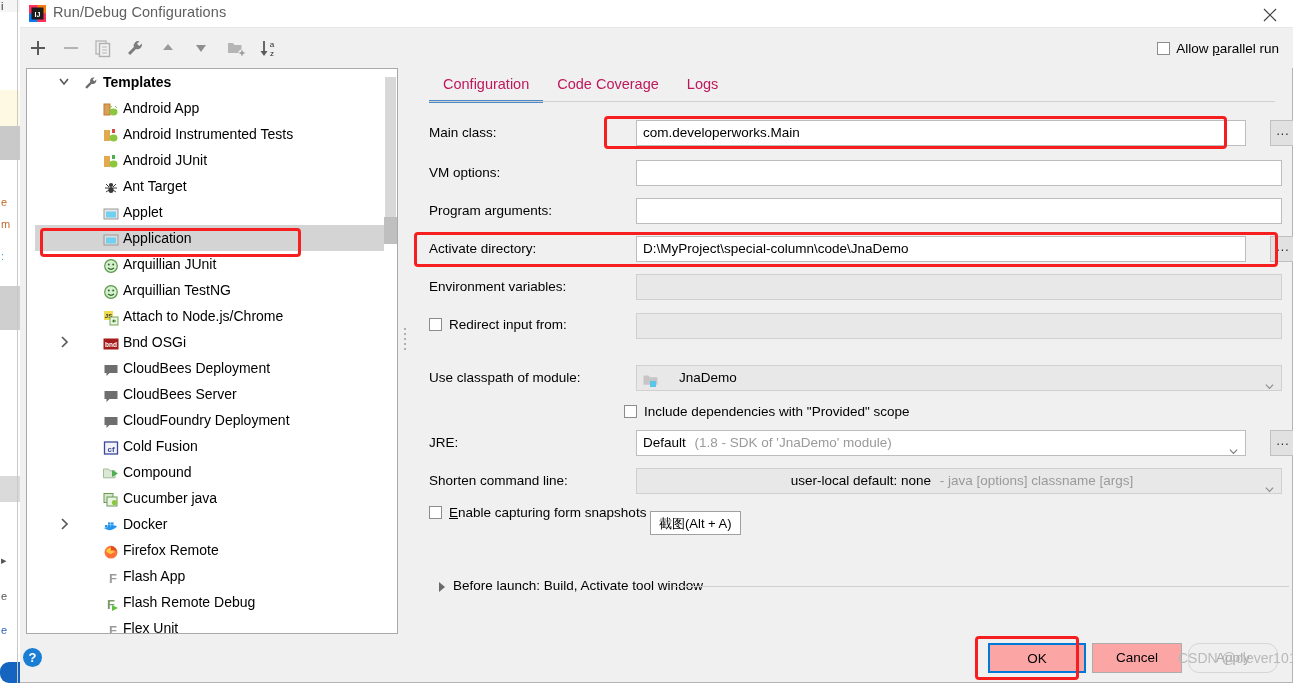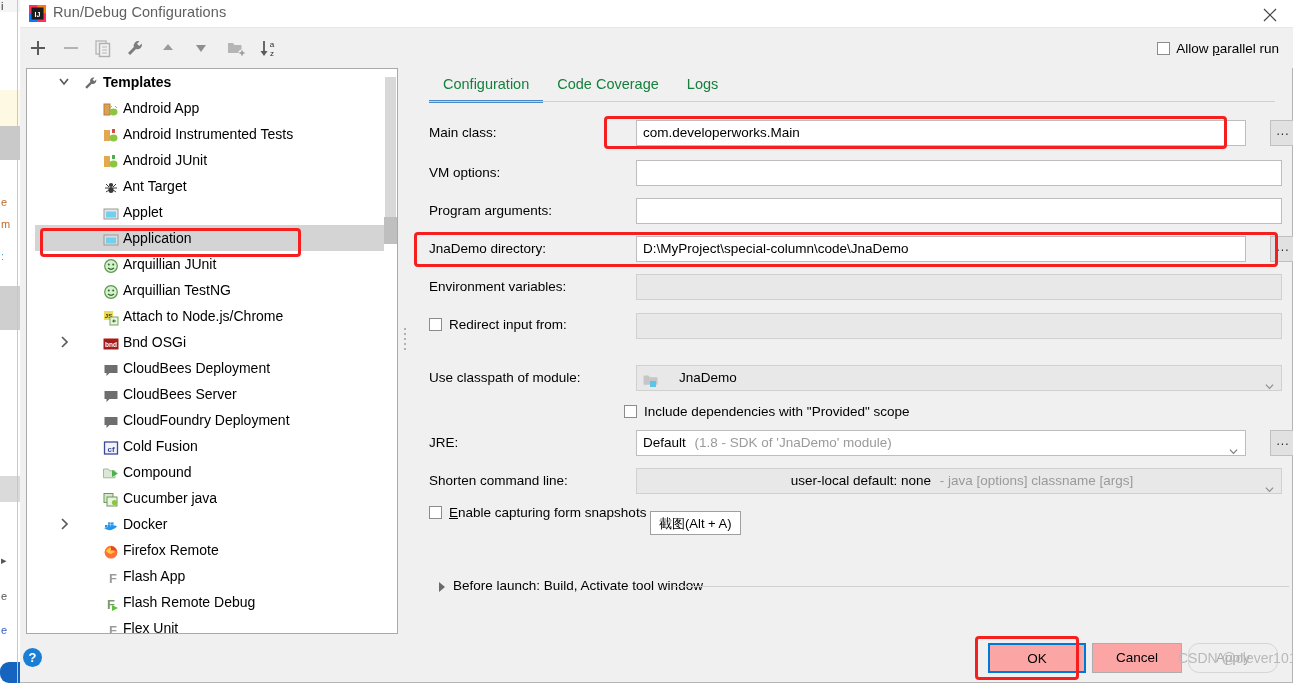--- a/index.html
+++ b/index.html
@@ -122,21 +122,21 @@
     position: absolute; left: 398px; top: 68px; width: 868px; height: 500px;
   }
 
   
   #tabs {
     position: absolute; left: 11px; top: 0px; height: 35px;
     display: flex; align-items: flex-start;
   }
   .tab {
     position: relative; height: 35px; line-height: 32px;
-    padding: 0 14px; font-size: 14.5px; color: #15803d; cursor: default;
+    padding: 0 14px; font-size: 14.5px; color: #be185d; cursor: default;
   }
   .tab.active::after {
     content: ''; position: absolute; left: 0; bottom: 0; width: 100%; height: 3px;
     background: #4a88c7;
   }
   #tab-underline {
     position: absolute; left: 11px; top: 33px; width: 846px; height: 1px;
     background: #d0d0d0;
   }
 
@@ -540,21 +540,21 @@
       <div class="lbl">VM options:</div>
       <div class="fld" style="left:207px;width:646px;"></div>
     </div>
 
     <div class="row" style="top:130px;width:846px;">
       <div class="lbl">Program arguments:</div>
       <div class="fld" style="left:207px;width:646px;"></div>
     </div>
 
     <div class="row" style="top:168px;width:846px;">
-      <div class="lbl">JnaDemo directory:</div>
+      <div class="lbl">Activate directory:</div>
       <div class="fld" style="left:207px;width:610px;">D:\MyProject\special-column\code\JnaDemo</div>
       <div class="btn-dots" style="left:841px;">...</div>
     </div>
 
     <div class="row" style="top:206px;width:846px;">
       <div class="lbl">Environment variables:</div>
       <div class="fld grey" style="left:207px;width:646px;"></div>
     </div>
 
     <div class="row" style="top:245px;width:846px;">

